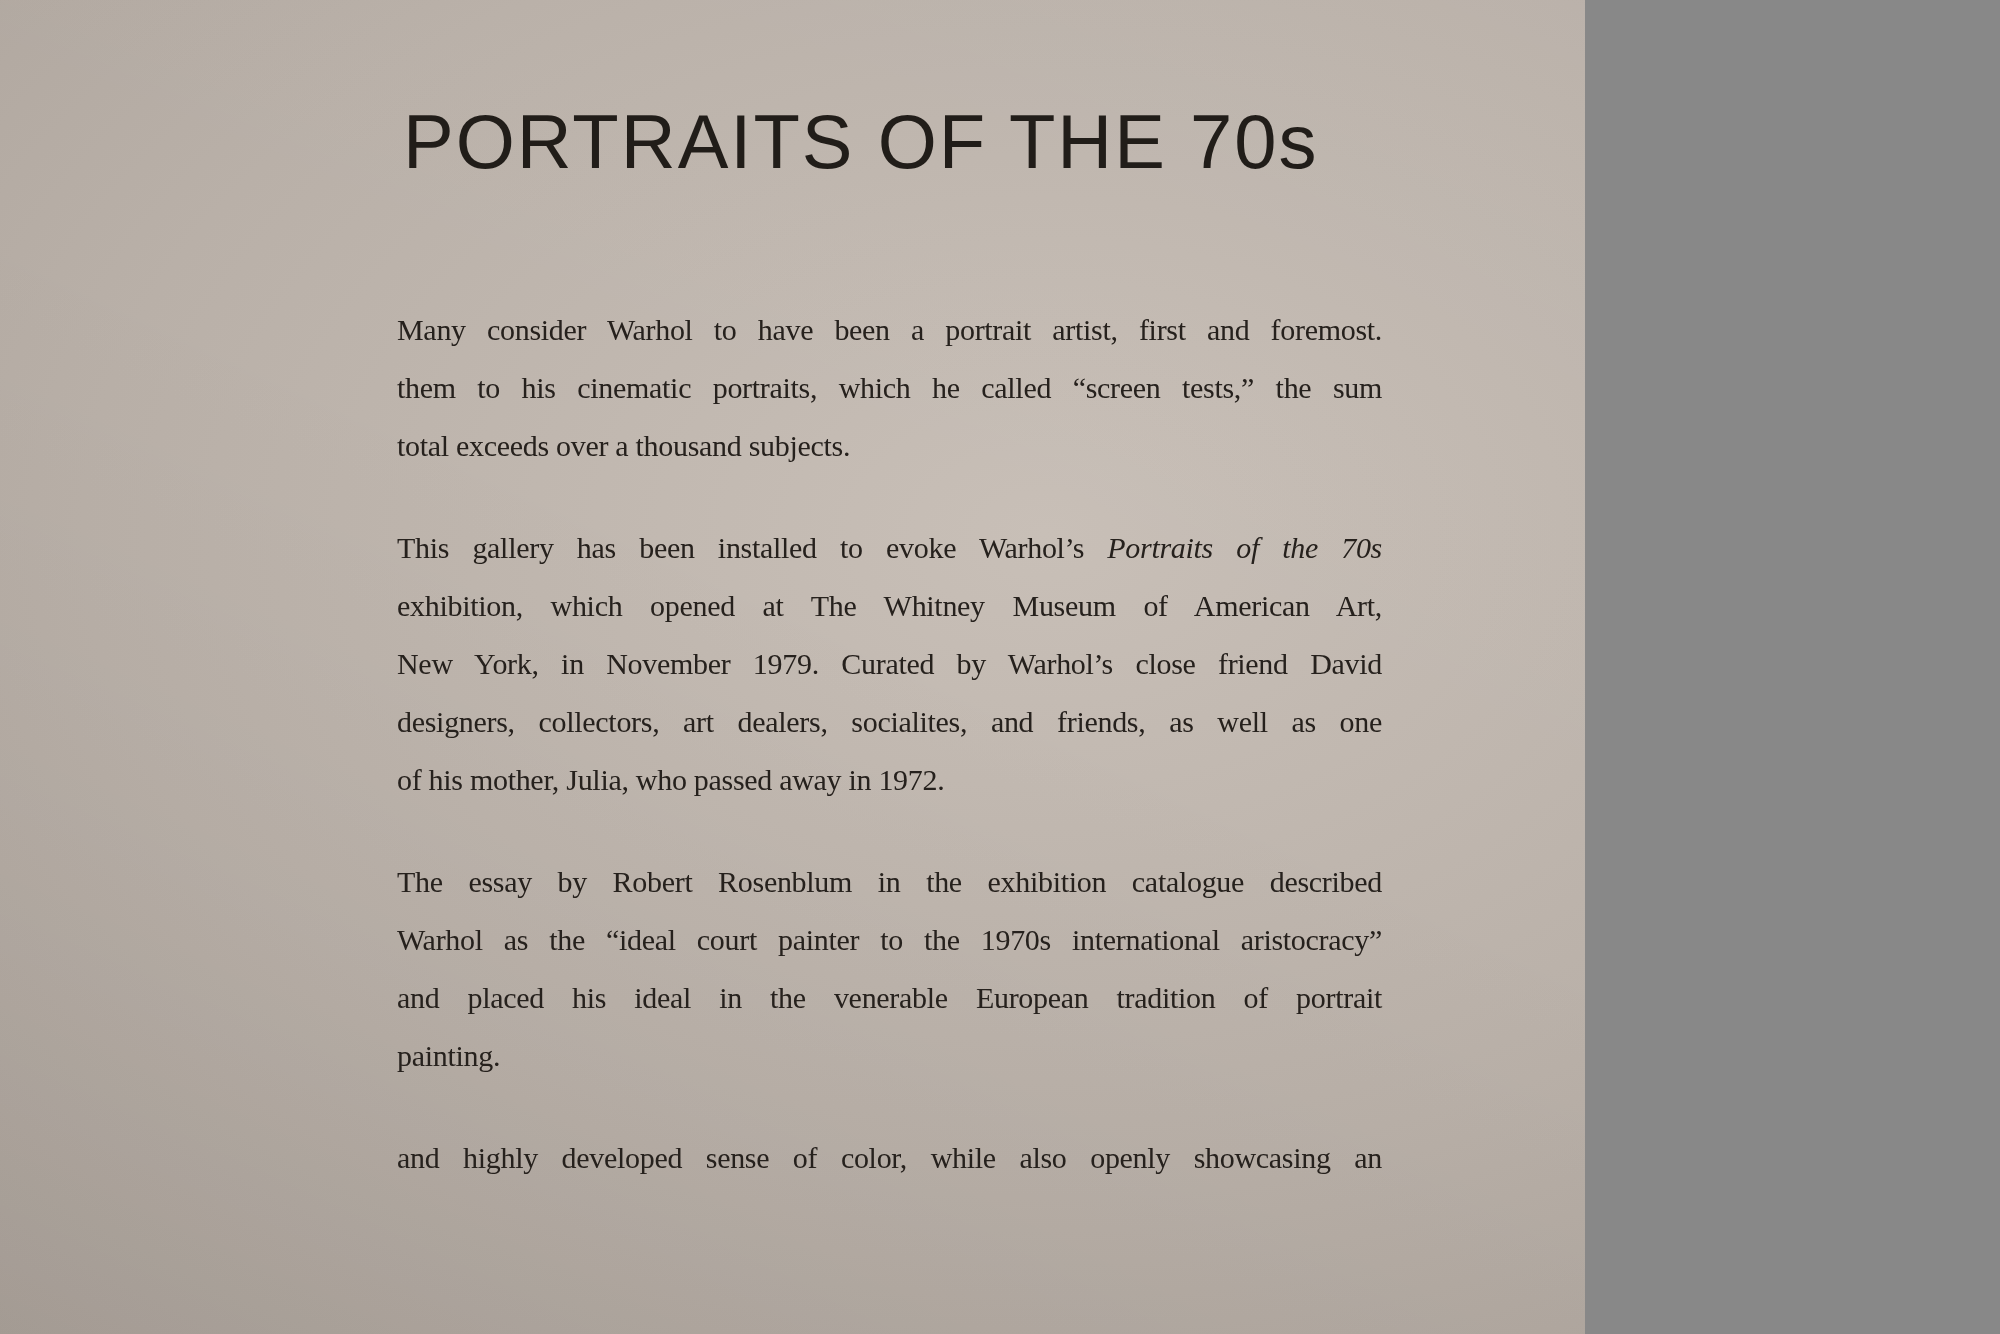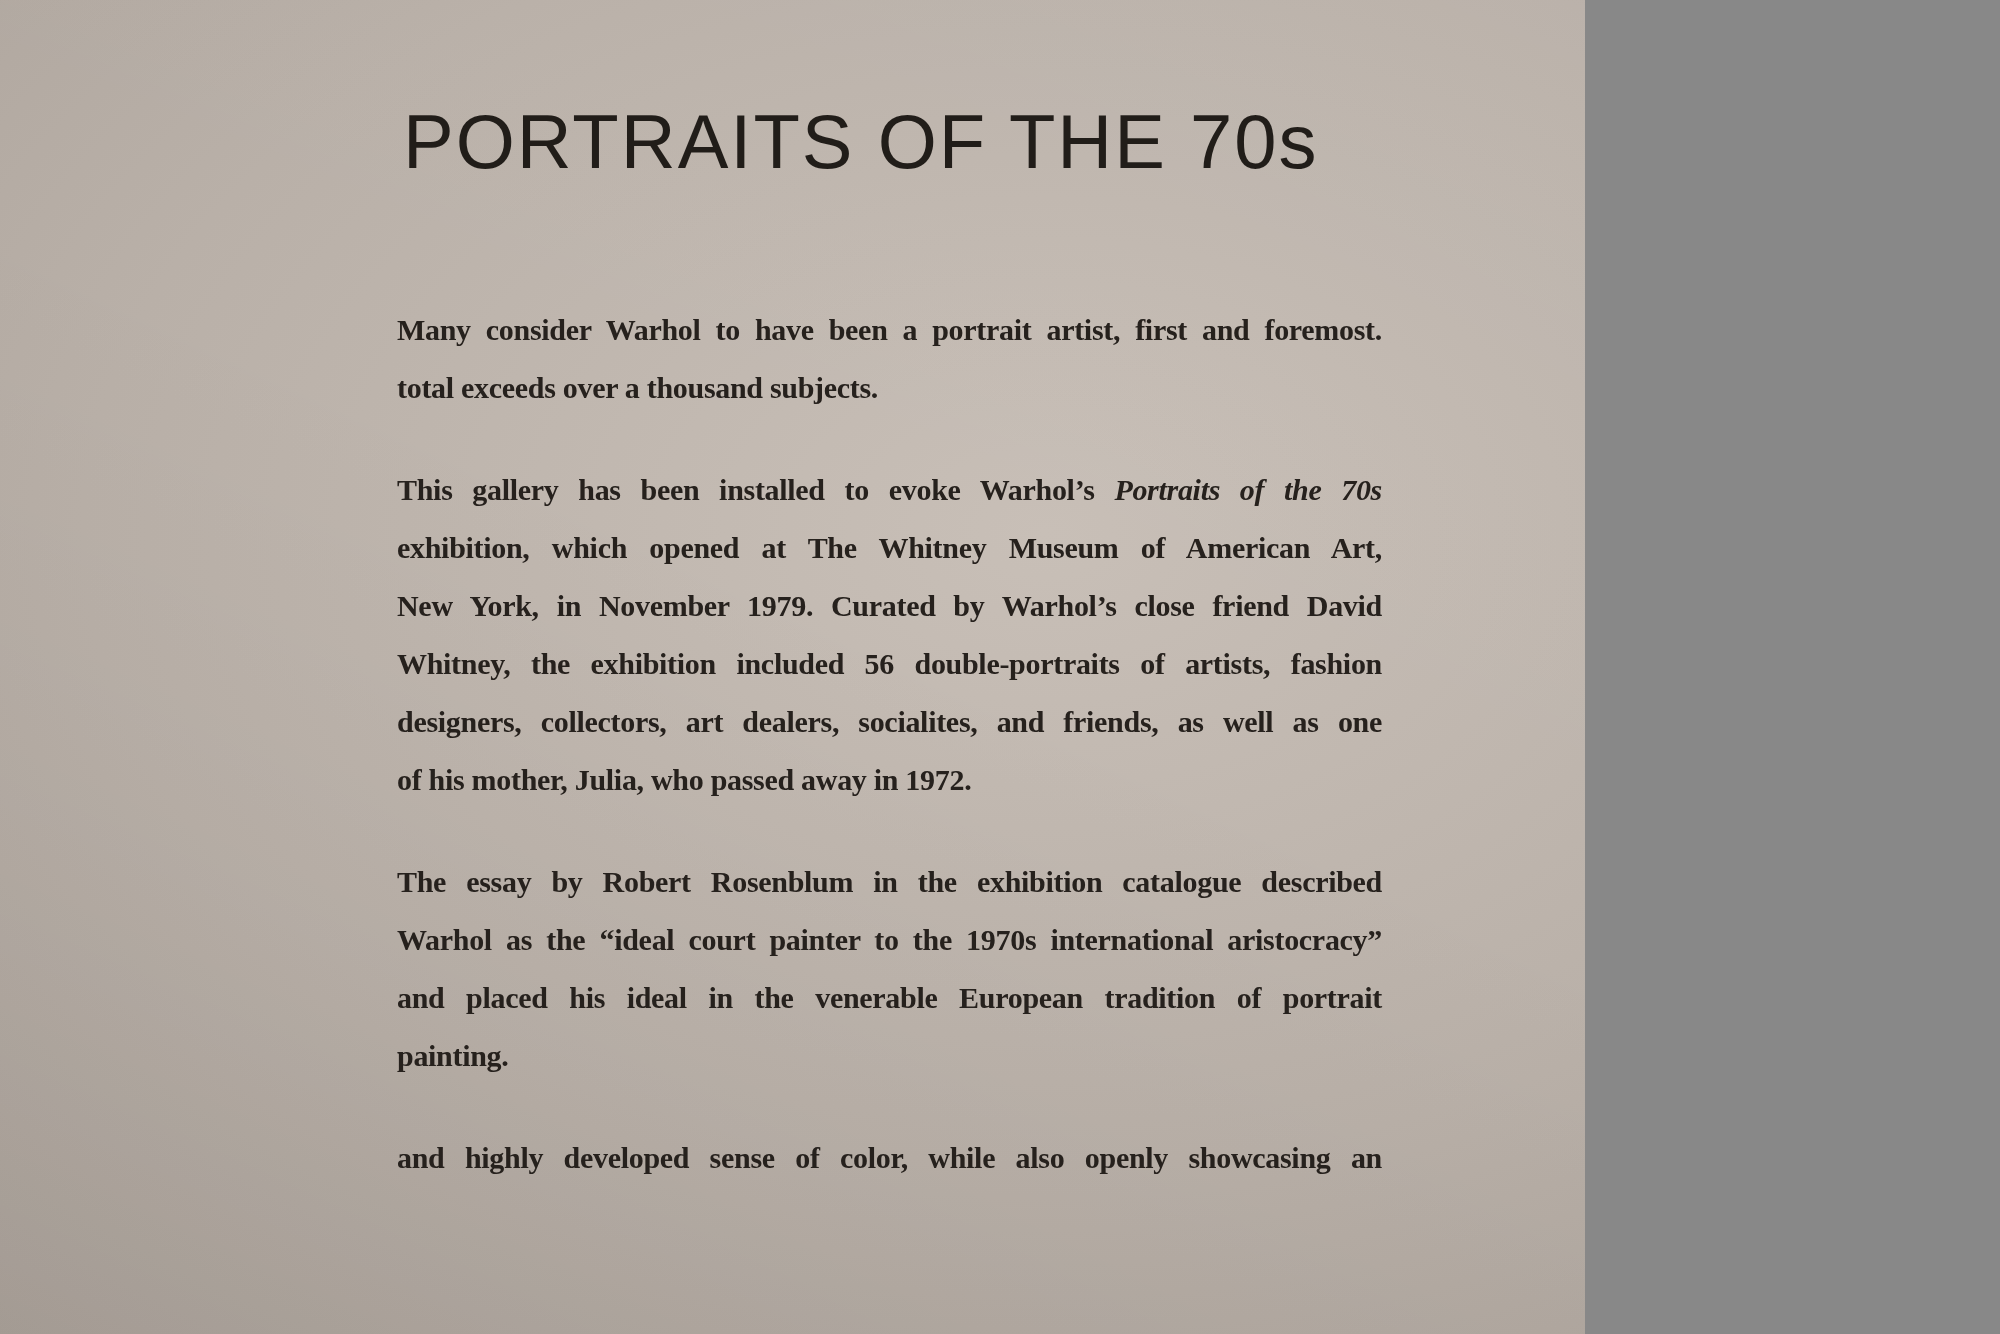--- a/index.html
+++ b/index.html
@@ -37,48 +37,48 @@
     position: absolute;
     left: 397px;
     top: 301px;
     width: 985px;
     font-family: "Liberation Serif", "DejaVu Serif", serif;
     font-size: 30px;
     letter-spacing: -0.3px;
     line-height: 58px;
     color: var(--ink-body, #26211d);
   }
-  .paragraph { margin: 0 0 44px 0; font-weight: bold; }
+  .paragraph { margin: 0 0 44px 0; }
   .paragraph:last-child { margin-bottom: 0; }
   .line {
     text-align: justify;
     text-align-last: justify;
   }
   .line.last {
     text-align: center;
     text-align-last: left;
   }
   .line i { font-style: italic; }
 </style>
 </head>
 <body>
 
 <div class="photo">
   <h1 class="title">PORTRAITS OF THE 70s</h1>
 
   <div class="wall-text">
     <div class="paragraph">
         <div class="line">Many consider Warhol to have been a portrait artist, first and foremost.</div>
+        <div class="line">them to his cinematic portraits, which he called “screen tests,” the sum</div>
         <div class="line last">total exceeds over a thousand subjects.</div>
       </div>
     <div class="paragraph">
         <div class="line">This gallery has been installed to evoke Warhol’s <i>Portraits of the 70s</i></div>
         <div class="line">exhibition, which opened at The Whitney Museum of American Art,</div>
         <div class="line">New York, in November 1979. Curated by Warhol’s close friend David</div>
-        <div class="line">Whitney, the exhibition included 56 double-portraits of artists, fashion</div>
         <div class="line">designers, collectors, art dealers, socialites, and friends, as well as one</div>
         <div class="line last">of his mother, Julia, who passed away in 1972.</div>
       </div>
     <div class="paragraph">
         <div class="line">The essay by Robert Rosenblum in the exhibition catalogue described</div>
         <div class="line">Warhol as the “ideal court painter to the 1970s international aristocracy”</div>
         <div class="line">and placed his ideal in the venerable European tradition of portrait</div>
         <div class="line last">painting.</div>
       </div>
     <div class="paragraph">

